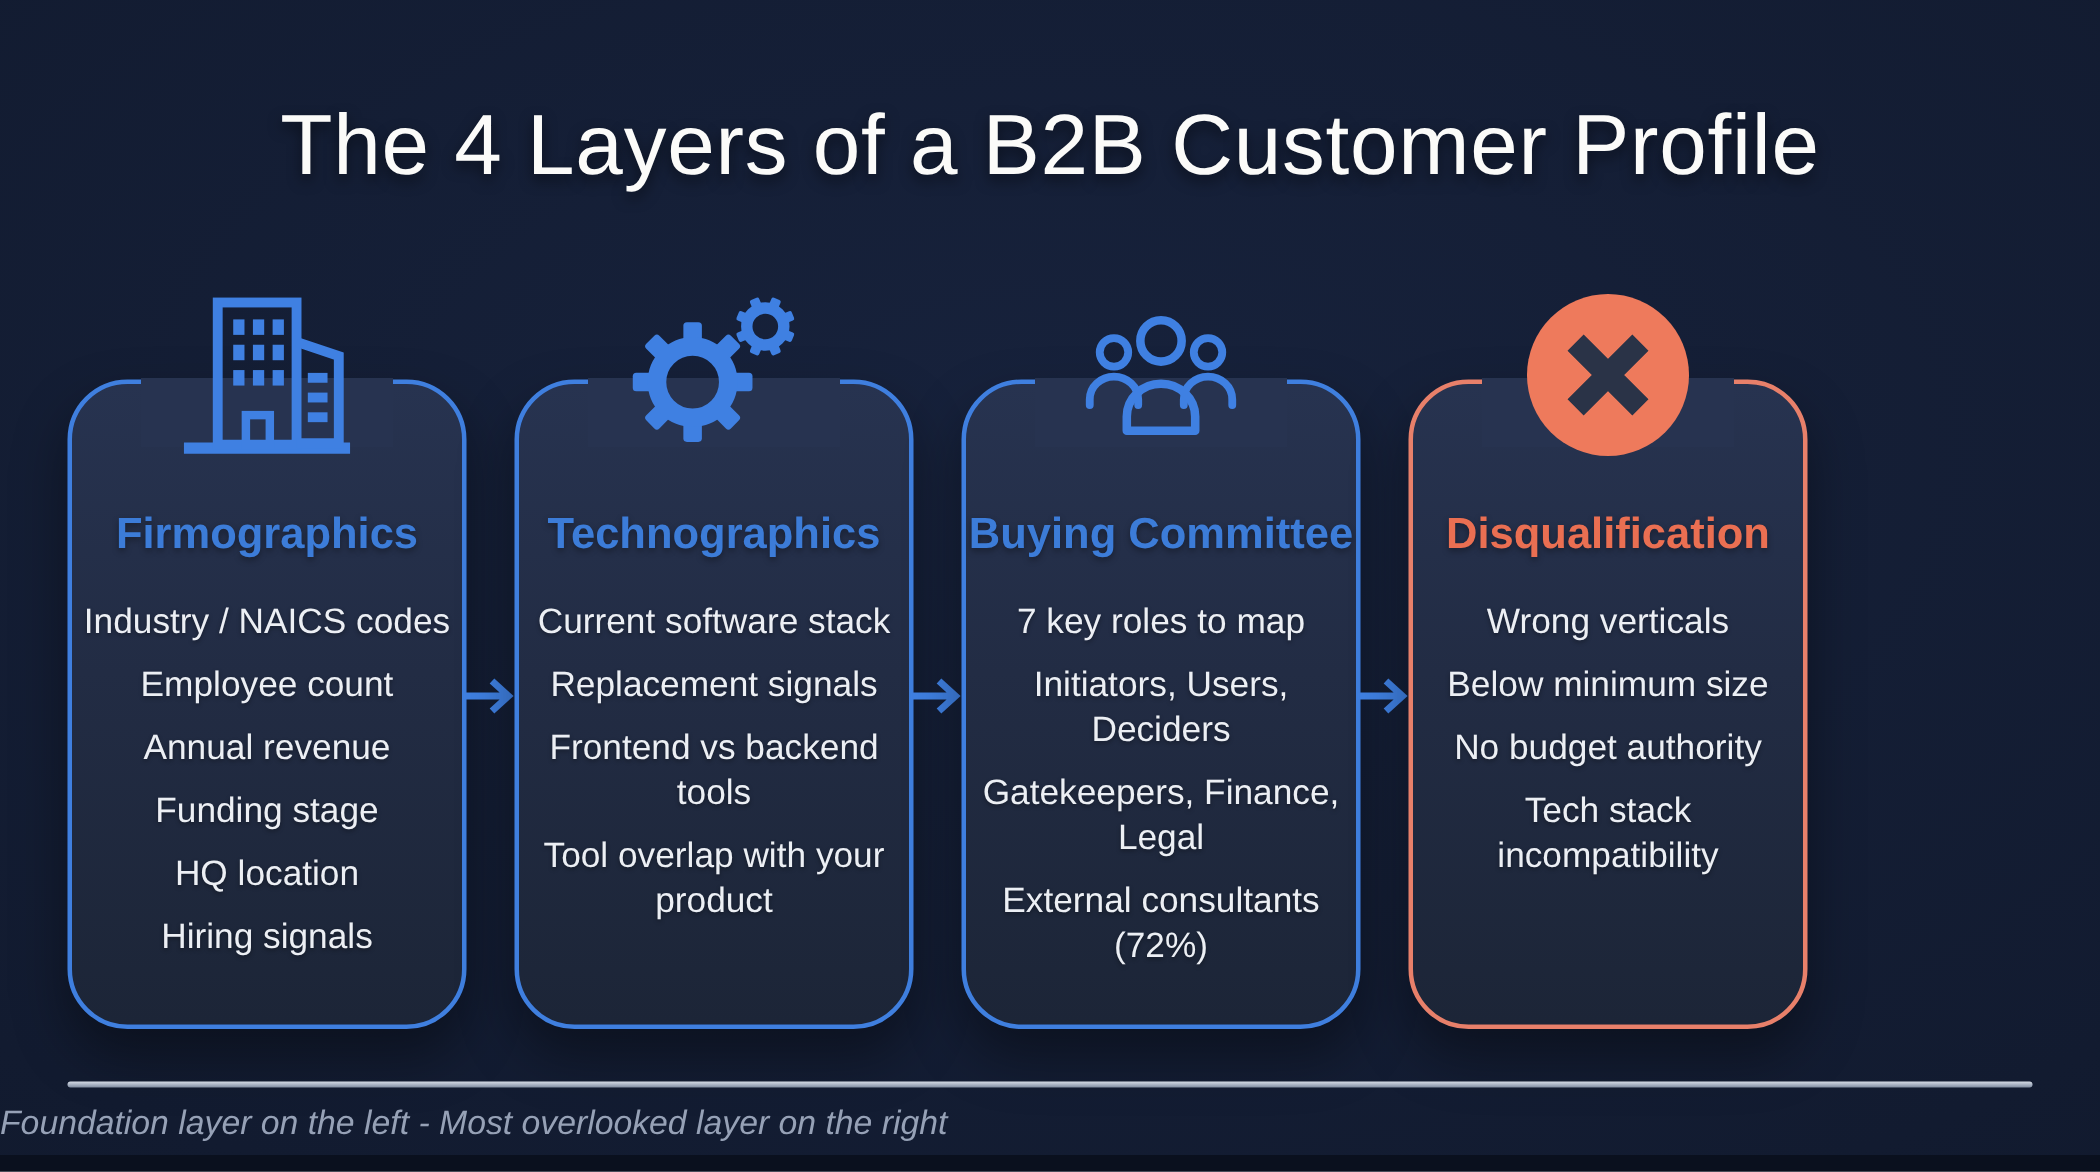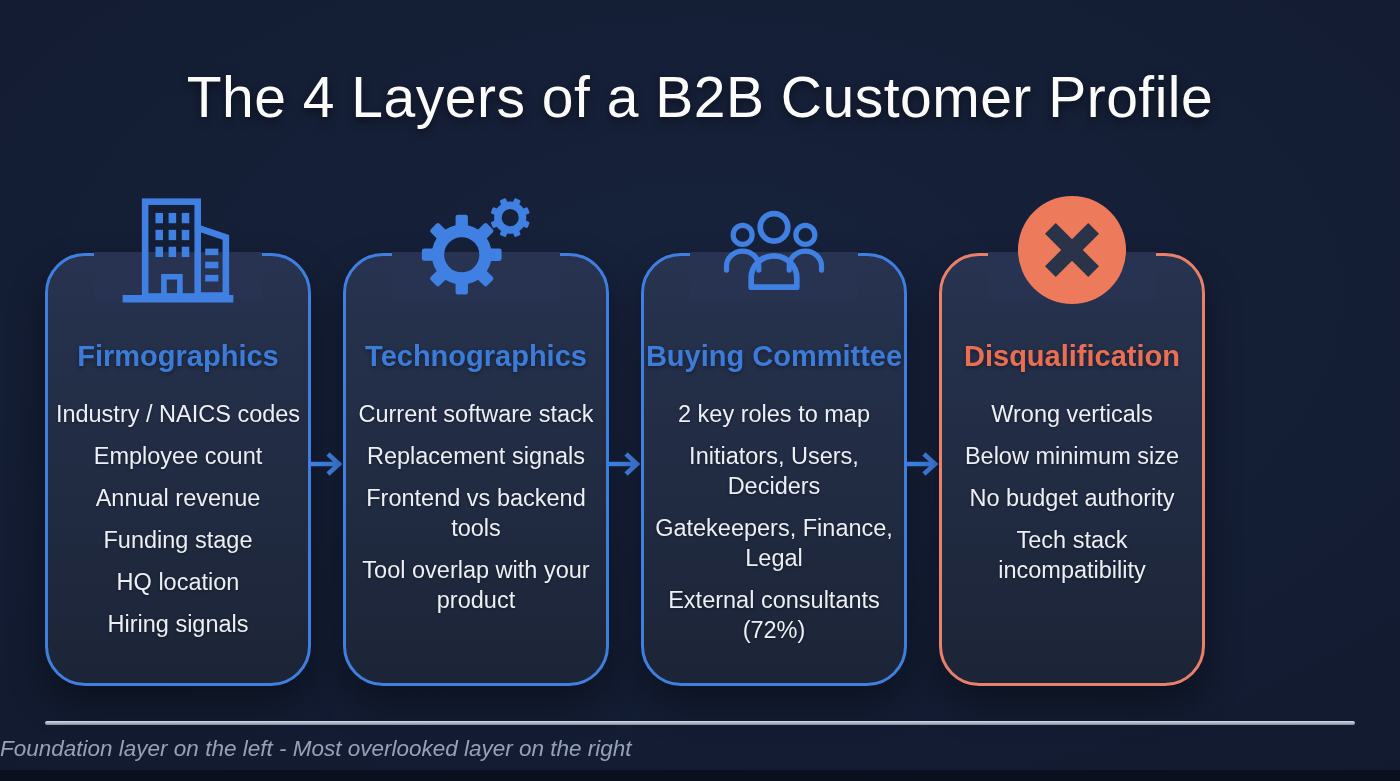--- a/index.html
+++ b/index.html
@@ -171,21 +171,21 @@
           <circle cx="93" cy="26" r="10" fill="none" stroke="currentColor" stroke-width="5.5"></circle>
           <path d="M10,63 L10,59 A17,16 0 0 1 44,59 L44,63" fill="none" stroke="currentColor" stroke-width="5.5" stroke-linecap="round"></path>
           <path d="M76,63 L76,59 A17,16 0 0 1 110,59 L110,63" fill="none" stroke="currentColor" stroke-width="5.5" stroke-linecap="round"></path>
           <circle cx="60" cy="18" r="14.5" fill="none" stroke="currentColor" stroke-width="6"></circle>
           <path d="M36,81 L36,71 A24,23 0 0 1 84,71 L84,81 Z" fill="none" stroke="currentColor" stroke-width="6" stroke-linejoin="round"></path>
         </svg>
       </div>
       <div class="card-inner">
         <h2 class="card-title">Buying Committee</h2>
         <ul class="items">
-          <li>2 key roles to map</li>
+          <li>7 key roles to map</li>
           <li>Initiators, Users, Deciders</li>
           <li>Gatekeepers, Finance, Legal</li>
           <li>External consultants (72%)</li>
         </ul>
       </div>
     </section>
 
     <div class="arrow-cell">
       <svg width="40" height="30" viewBox="0 0 40 30">
         <path d="M2,15 H31 M21,5 L32,15 L21,25" fill="none" stroke="#3f80e2" stroke-width="4.6"></path>

